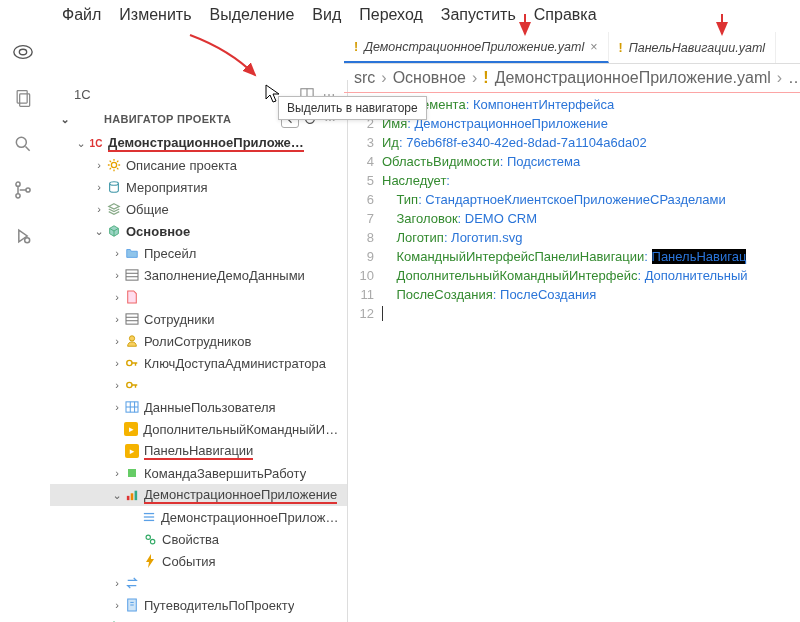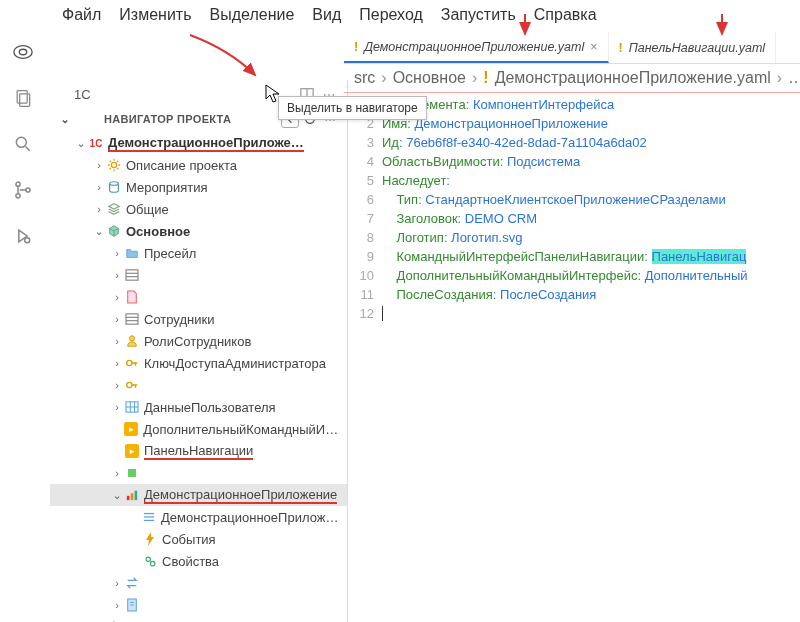--- a/index.html
+++ b/index.html
@@ -48,21 +48,21 @@
 .breadcrumb .excl{color:#d49b00; font-weight:700;}
 
 .code { display:flex; font-family:Consolas, monospace; font-size:13px; line-height:19px; padding-top:2px; }
 .gutter { width:38px; text-align:right; color:#aaa; padding-right:8px; }
 .gutter div{height:19px;}
 .lines { flex:1; white-space:pre; overflow:hidden;}
 .lines div{height:19px;}
 .key{color:#338a2f;}
 .val{color:#2a74d8;}
 .punct{color:#2a74d8;}
-.hl{background:#5eead4;}
+.hl{background:#000000;}
 .caret{border-left:1px solid #333;}
 
 .red-arrow { position:absolute; pointer-events:none; }
 .red-arrow svg { overflow:visible; }
 
 
 .ic-1c { font-size:10px; font-weight:700; color:#d33; }
 .ic-play { background:#f5b300; color:#fff; width:14px;height:14px; border-radius:2px; }
 </style>
 </head>
@@ -197,20 +197,21 @@
       </div>
       <div class="row indent-3">
         <span class="arrow">›</span>
         <span class="icon">
           <svg width="14" height="12" viewBox="0 0 16 14" fill="none" stroke="#777" stroke-width="1.2">
             <rect x="1" y="1" width="14" height="12"></rect>
             <line x1="1" y1="5" x2="15" y2="5"></line>
             <line x1="1" y1="9" x2="15" y2="9"></line>
           </svg>
         </span>
+        <span class="lbl">ЗаполнениеДемоДанными</span>
       </div>
       <div class="row indent-3">
         <span class="arrow">›</span>
         <span class="icon">
           <svg width="12" height="14" viewBox="0 0 14 16" fill="#fde" stroke="#e66" stroke-width="1.2">
             <path d="M2 1h7l3 3v11H2z"></path>
           </svg>
         </span>
       </div>
       <div class="row indent-3">
@@ -279,20 +280,21 @@
         </span>
         <span class="lbl"><span class="underline-red">ПанельНавигации</span></span>
       </div>
       <div class="row indent-3">
         <span class="arrow">›</span>
         <span class="icon">
           <svg width="12" height="12" viewBox="0 0 12 12">
             <rect x="2" y="2" width="8" height="8" fill="#6c6"></rect>
           </svg>
         </span>
+        <span class="lbl">КомандаЗавершитьРаботу</span>
       </div>
       <div class="row indent-3 sel">
         <span class="arrow">⌄</span>
         <span class="icon">
           <svg width="14" height="12" viewBox="0 0 16 14" fill="none">
             <rect x="2" y="8" width="3" height="5" fill="#d33"></rect>
             <rect x="6.5" y="5" width="3" height="8" fill="#e80"></rect>
             <rect x="11" y="2" width="3" height="11" fill="#3a8"></rect>
           </svg>
         </span>
@@ -305,53 +307,54 @@
             <line x1="2" y1="3" x2="14" y2="3"></line>
             <line x1="2" y1="7" x2="14" y2="7"></line>
             <line x1="2" y1="11" x2="14" y2="11"></line>
           </svg>
         </span>
         <span class="lbl">ДемонстрационноеПриложение</span>
       </div>
       <div class="row indent-4">
         <span class="arrow"></span>
         <span class="icon">
-          <svg width="10" height="14" viewBox="0 0 10 14" fill="#e6a100">
-            <path d="M6 0L1 8h3l-1 6 6-9H6z"></path>
-          </svg>
-        </span>
-        <span class="lbl">События</span>
-      </div>
-      <div class="row indent-4">
-        <span class="arrow"></span>
-        <span class="icon">
           <svg width="14" height="14" viewBox="0 0 16 16" fill="none" stroke="#3a6" stroke-width="1.3">
             <circle cx="6" cy="6" r="2.5"></circle>
             <circle cx="11" cy="11" r="2.5"></circle>
           </svg>
         </span>
         <span class="lbl">Свойства</span>
+      </div>
+      <div class="row indent-4">
+        <span class="arrow"></span>
+        <span class="icon">
+          <svg width="10" height="14" viewBox="0 0 10 14" fill="#e6a100">
+            <path d="M6 0L1 8h3l-1 6 6-9H6z"></path>
+          </svg>
+        </span>
+        <span class="lbl">События</span>
       </div>
       <div class="row indent-3">
         <span class="arrow">›</span>
         <span class="icon">
           <svg width="14" height="12" viewBox="0 0 16 14" fill="none" stroke="#5aa0e6" stroke-width="1.5">
             <path d="M3 4h10l-3-3M13 10H3l3 3"></path>
           </svg>
         </span>
       </div>
       <div class="row indent-3">
         <span class="arrow">›</span>
         <span class="icon">
           <svg width="12" height="14" viewBox="0 0 14 16" fill="#cfe5f7" stroke="#5aa0e6" stroke-width="1.2">
             <path d="M2 1h10v14H2z"></path>
             <line x1="5" y1="5" x2="9" y2="5"></line>
             <line x1="5" y1="8" x2="9" y2="8"></line>
           </svg>
         </span>
+        <span class="lbl">ПутеводительПоПроекту</span>
       </div>
       <div class="row indent-2 bold">
         <span class="arrow">›</span>
         <span class="icon">
           <svg width="14" height="14" viewBox="0 0 16 16" fill="#9cd4c4" stroke="#4a7" stroke-width="1">
             <path d="M8 2l5 3v6l-5 3-5-3V5z"></path>
             <path d="M3 5l5 3 5-3M8 8v6" fill="none"></path>
           </svg>
         </span>
         <span class="lbl">Пресейл</span>

